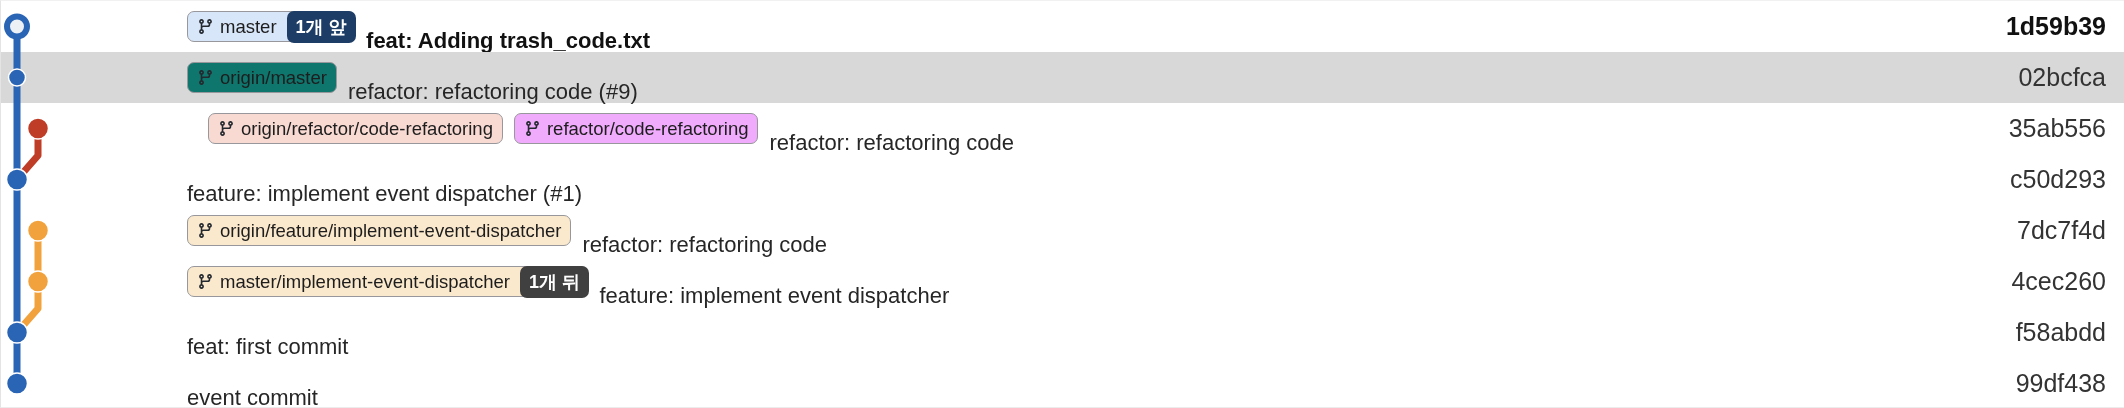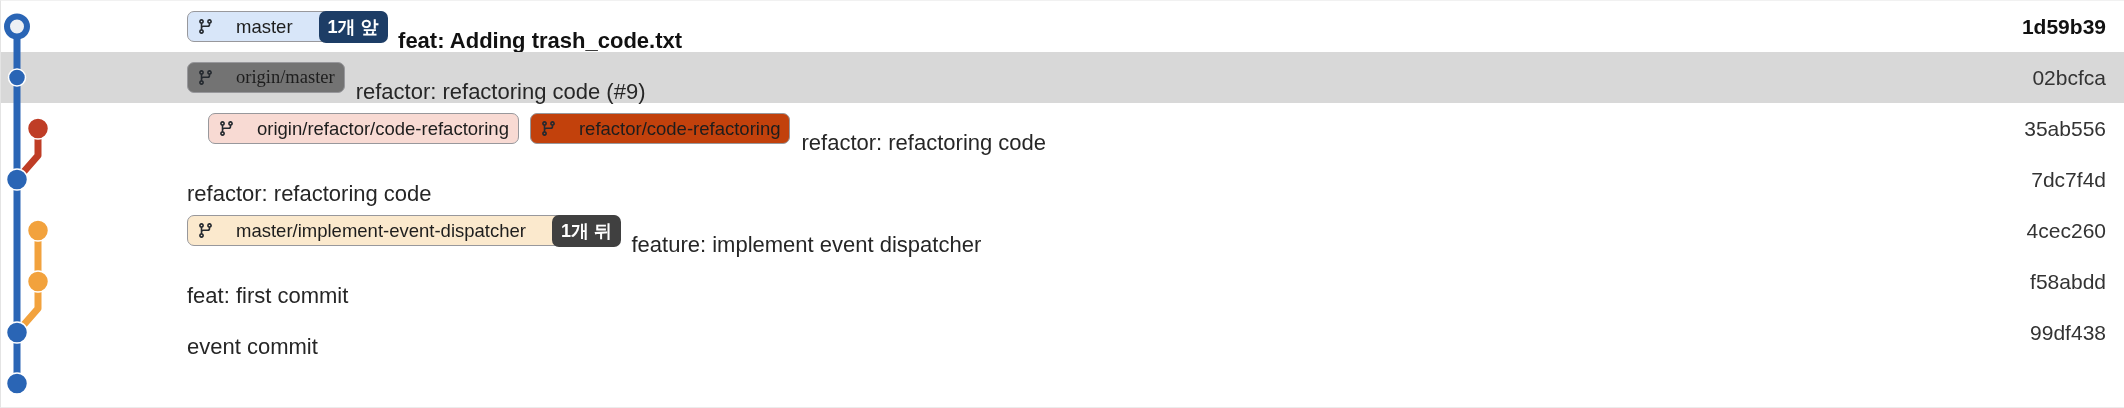--- a/index.html
+++ b/index.html
@@ -39,21 +39,21 @@
     white-space: nowrap;
   }
   .badges { display: inline-flex; align-items: center; }
   .badge {
     display: inline-flex;
     align-items: center;
     height: 31px;
     border: 1.5px solid #98989c;
     border-radius: 7px;
     padding: 0 9px;
-    gap: 22px;
+    gap: 6px;
     margin-right: 11px;
     box-sizing: border-box;
   }
   .badge.has-count { padding-right: 0; }
   .badge .branch-icon { flex: 0 0 auto; color: #24292f; }
   .badge .label {
     font-size: 18.5px;
     color: #1d1d1d;
   }
   .pill {
@@ -61,21 +61,21 @@
     align-items: center;
     height: 31px;
     margin: -1.5px -1.5px -1.5px 4px;
     padding: 16px 9px;
     border-radius: 7px;
     font-weight: 700;
     font-size: 18px;
     box-sizing: border-box;
   }
   .message { font-size: 22px; color: #262626; margin-top: 28px; }
-  .hash { margin-left: auto; font-size: 21px; color: #333333; padding-left: 20px; text-align: right; }
+  .hash { margin-left: auto; font-size: 25px; color: #333333; padding-left: 20px; text-align: right; }
   .row.emphasis .message, .row.emphasis .hash { font-weight: 700; color: #111111; }
 </style>
 </head>
 <body>
 
 <div class="app">
   <svg class="graph-svg" width="130" height="408">
       <line x1="16" y1="25.5" x2="16" y2="382.5" stroke="#2a65b5" stroke-width="7" stroke-linecap="round"></line>
       <path d="M 37 127.5 L 37 154.5 L 16 178.5" fill="none" stroke="#bf3d26" stroke-width="7" stroke-linecap="round" stroke-linejoin="round"></path>
       <line x1="37" y1="229.5" x2="37" y2="280.5" stroke="#f2a23d" stroke-width="7" stroke-linecap="round"></line>
@@ -98,49 +98,62 @@
     </svg>
     <span class="label">master</span>
   <span class="pill" style="background: rgb(29, 61, 102); color: rgb(255, 255, 255);">1개 앞</span>
           </span>
         </span>
     <span class="message">feat: Adding trash_code.txt</span>
     <span class="hash">1d59b39</span>
   </div>
       <div class="row" style="background: rgb(216, 216, 216);">
     <span class="badges">
-          <span class="badge" style="background: #737373; border-color: rgb(152, 152, 156); font-family: Liberation Serif, serif;">
+          <span class="badge" style="background: #0f766e; border-color: rgb(152, 152, 156);">
     <svg class="branch-icon" viewBox="0 0 16 16" width="17" height="17" aria-hidden="true">
       <path fill="currentColor" d="M9.5 3.25a2.25 2.25 0 1 1 3 2.122V6A2.5 2.5 0 0 1 10 8.5H6a1 1 0 0 0-1 1v1.128a2.251 2.251 0 1 1-1.5 0V5.372a2.25 2.25 0 1 1 1.5 0v1.836A2.493 2.493 0 0 1 6 7h4a1 1 0 0 0 1-1v-.628a2.25 2.25 0 0 1-1.5-2.122ZM4.25 13.5a.75.75 0 1 0 0-1.5.75.75 0 0 0 0 1.5Zm0-9.5a.75.75 0 1 0 0-1.5.75.75 0 0 0 0 1.5ZM11.75 4a.75.75 0 1 0 0-1.5.75.75 0 0 0 0 1.5Z"></path>
     </svg>
     <span class="label">origin/master</span>
   </span>
         </span>
     <span class="message">refactor: refactoring code (#9)</span>
     <span class="hash">02bcfca</span>
   </div>
       <div class="row">
     <span class="badges">
           <span class="badge" style="background: rgb(248, 218, 211); border-color: rgb(152, 152, 156); margin-left: 21px;">
     <svg class="branch-icon" viewBox="0 0 16 16" width="17" height="17" aria-hidden="true">
       <path fill="currentColor" d="M9.5 3.25a2.25 2.25 0 1 1 3 2.122V6A2.5 2.5 0 0 1 10 8.5H6a1 1 0 0 0-1 1v1.128a2.251 2.251 0 1 1-1.5 0V5.372a2.25 2.25 0 1 1 1.5 0v1.836A2.493 2.493 0 0 1 6 7h4a1 1 0 0 0 1-1v-.628a2.25 2.25 0 0 1-1.5-2.122ZM4.25 13.5a.75.75 0 1 0 0-1.5.75.75 0 0 0 0 1.5Zm0-9.5a.75.75 0 1 0 0-1.5.75.75 0 0 0 0 1.5ZM11.75 4a.75.75 0 1 0 0-1.5.75.75 0 0 0 0 1.5Z"></path>
     </svg>
     <span class="label">origin/refactor/code-refactoring</span>
   </span>
-          <span class="badge" style="background: #c2410c; border-color: rgb(152, 152, 156); text-align: right;">
+          <span class="badge" style="background: #f0abfc; border-color: rgb(152, 152, 156); text-align: right;">
     <svg class="branch-icon" viewBox="0 0 16 16" width="17" height="17" aria-hidden="true">
       <path fill="currentColor" d="M9.5 3.25a2.25 2.25 0 1 1 3 2.122V6A2.5 2.5 0 0 1 10 8.5H6a1 1 0 0 0-1 1v1.128a2.251 2.251 0 1 1-1.5 0V5.372a2.25 2.25 0 1 1 1.5 0v1.836A2.493 2.493 0 0 1 6 7h4a1 1 0 0 0 1-1v-.628a2.25 2.25 0 0 1-1.5-2.122ZM4.25 13.5a.75.75 0 1 0 0-1.5.75.75 0 0 0 0 1.5Zm0-9.5a.75.75 0 1 0 0-1.5.75.75 0 0 0 0 1.5ZM11.75 4a.75.75 0 1 0 0-1.5.75.75 0 0 0 0 1.5Z"></path>
     </svg>
     <span class="label">refactor/code-refactoring</span>
   </span>
         </span>
     <span class="message">refactor: refactoring code</span>
     <span class="hash">35ab556</span>
   </div>
       <div class="row">
+    <span class="badges"></span>
+    <span class="message">feature: implement event dispatcher (#1)</span>
+    <span class="hash">c50d293</span>
+  </div>
+      <div class="row">
+    <span class="badges">
+          <span class="badge" style="background: rgb(251, 233, 205); border-color: rgb(152, 152, 156);">
+    <svg class="branch-icon" viewBox="0 0 16 16" width="17" height="17" aria-hidden="true">
+      <path fill="currentColor" d="M9.5 3.25a2.25 2.25 0 1 1 3 2.122V6A2.5 2.5 0 0 1 10 8.5H6a1 1 0 0 0-1 1v1.128a2.251 2.251 0 1 1-1.5 0V5.372a2.25 2.25 0 1 1 1.5 0v1.836A2.493 2.493 0 0 1 6 7h4a1 1 0 0 0 1-1v-.628a2.25 2.25 0 0 1-1.5-2.122ZM4.25 13.5a.75.75 0 1 0 0-1.5.75.75 0 0 0 0 1.5Zm0-9.5a.75.75 0 1 0 0-1.5.75.75 0 0 0 0 1.5ZM11.75 4a.75.75 0 1 0 0-1.5.75.75 0 0 0 0 1.5Z"></path>
+    </svg>
+    <span class="label">origin/feature/implement-event-dispatcher</span>
+  </span>
+        </span>
     <span class="message">refactor: refactoring code</span>
     <span class="hash">7dc7f4d</span>
   </div>
       <div class="row">
     <span class="badges">
           <span class="badge has-count" style="background: rgb(251, 233, 205); border-color: rgb(152, 152, 156);">
     <svg class="branch-icon" viewBox="0 0 16 16" width="17" height="17" aria-hidden="true">
       <path fill="currentColor" d="M9.5 3.25a2.25 2.25 0 1 1 3 2.122V6A2.5 2.5 0 0 1 10 8.5H6a1 1 0 0 0-1 1v1.128a2.251 2.251 0 1 1-1.5 0V5.372a2.25 2.25 0 1 1 1.5 0v1.836A2.493 2.493 0 0 1 6 7h4a1 1 0 0 0 1-1v-.628a2.25 2.25 0 0 1-1.5-2.122ZM4.25 13.5a.75.75 0 1 0 0-1.5.75.75 0 0 0 0 1.5Zm0-9.5a.75.75 0 1 0 0-1.5.75.75 0 0 0 0 1.5ZM11.75 4a.75.75 0 1 0 0-1.5.75.75 0 0 0 0 1.5Z"></path>
     </svg>
     <span class="label">master/implement-event-dispatcher</span>

